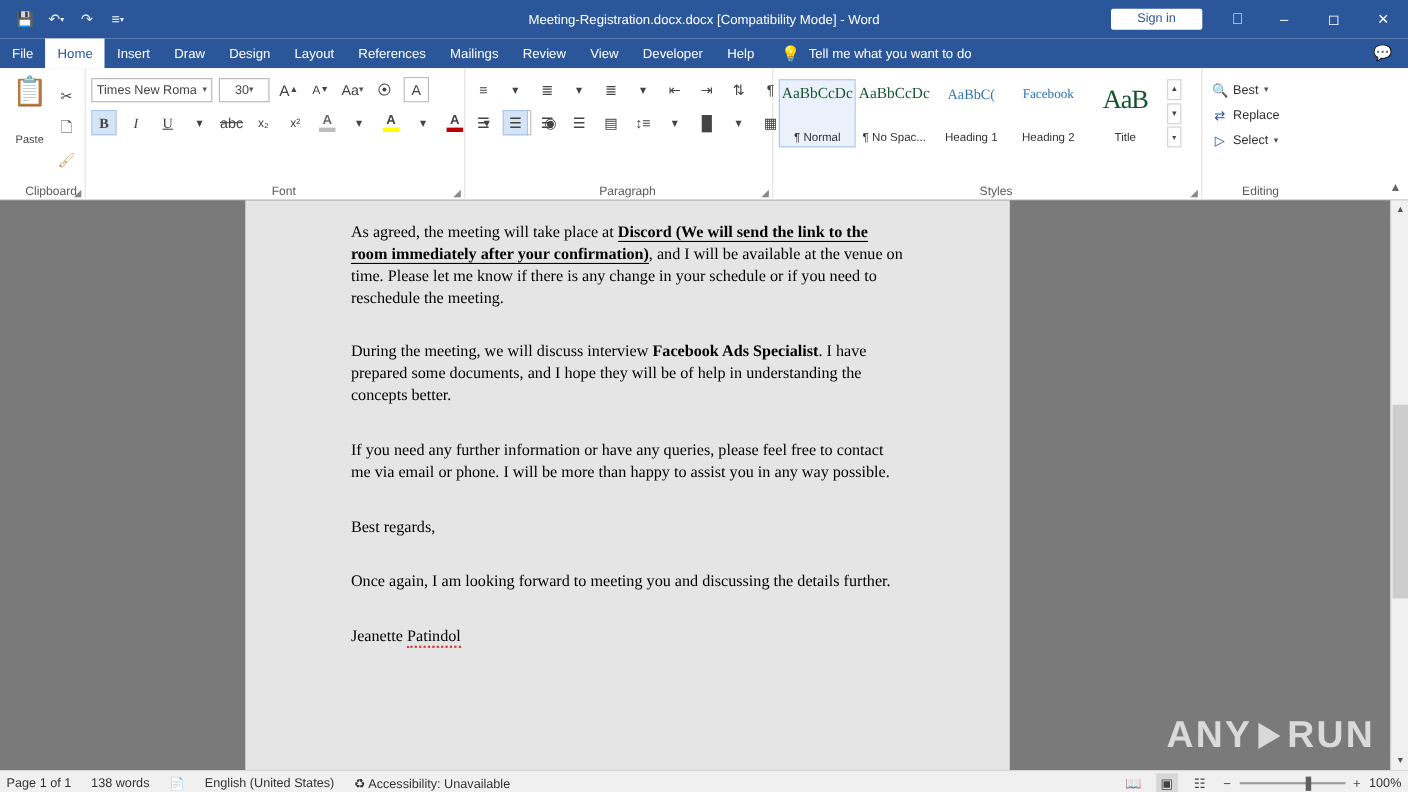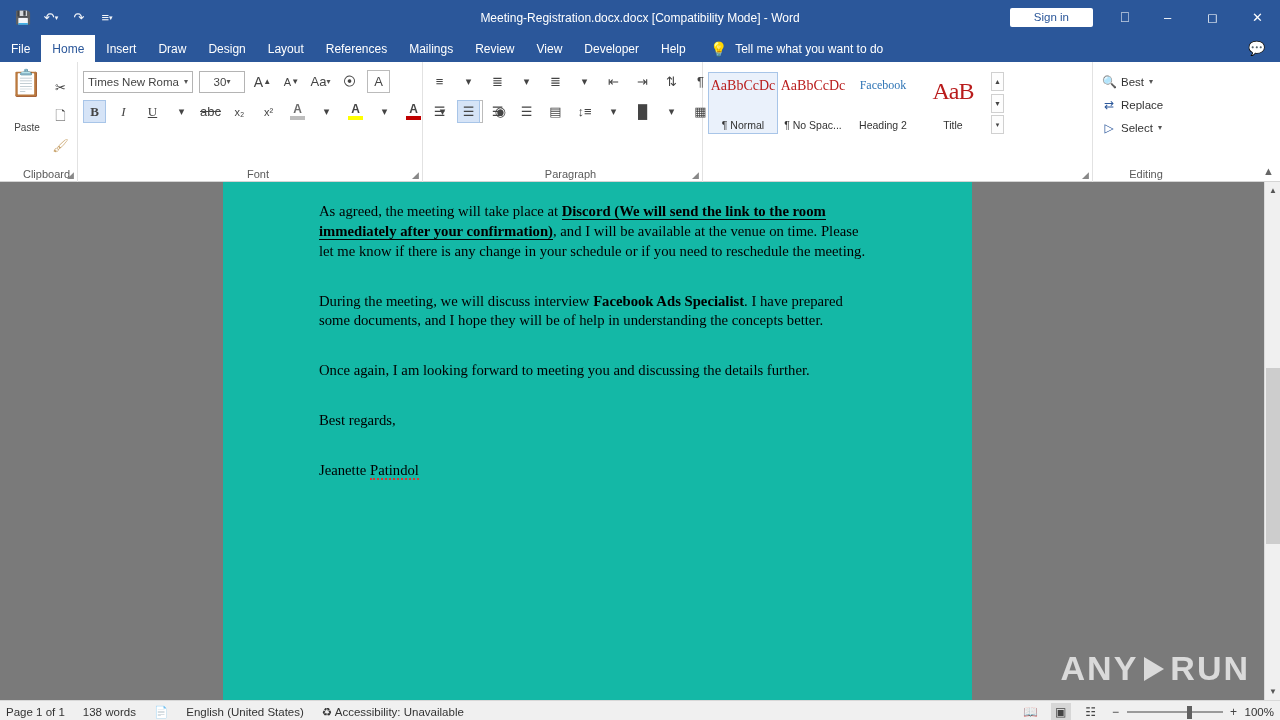--- a/index.html
+++ b/index.html
@@ -97,40 +97,40 @@
   .g-styles{ width:390px; }
   .g-edit{ width:90px; }
 
   .stylegal{ display:flex; align-items:flex-start; gap:0; margin-top:6px; }
   .style-item{
     width:70px; height:62px; border:1px solid transparent;
     display:flex; flex-direction:column; align-items:center; justify-content:space-between;
     padding:5px 0 2px; background:#fff;
   }
   .style-item.sel{ border:1px solid #a8c5e8; background:#eaf1fb; }
-  .style-prev{ font-family:"Liberation Serif", serif; font-size:14px; color:#b91c1c; }
+  .style-prev{ font-family:"Liberation Serif", serif; font-size:14px; color:#14532d; }
   .style-prev.h1{ color:#2e74b5; font-size:13px; }
   .style-prev.h2{ color:#2e74b5; font-size:12px; }
   .style-prev.title{ font-size:24px; letter-spacing:-1px; }
   .style-name{ font-size:10.5px; color:#333; white-space:nowrap; overflow:hidden; max-width:68px; text-align:center;}
   .gal-scroll{ display:flex; flex-direction:column; justify-content:space-between; height:62px; margin-left:3px;}
   .gal-btn{ width:13px; height:19px; border:1px solid #d0d0d0; background:#fdfdfd; font-size:7px; display:flex; align-items:center; justify-content:center; }
 
   .edit-item{ display:flex; align-items:center; gap:5px; height:23px; font-size:11.5px; color:#333; padding:0 4px; }
   .edit-ico{ color:#2b579a; font-size:12px; width:14px; text-align:center; }
 
   .ribbon-collapse{ position:absolute; right:6px; bottom:4px; font-size:11px; color:#666; }
 
   
   .docarea{
     position:relative; height:518px; background:#7a7a7a; overflow:hidden;
   }
   .page{
-    position:absolute; left:223px; top:0; width:749px; height:518px;
-    background:#14b8a6;
+    position:absolute; left:223px; top:0; width:695px; height:518px;
+    background:#e5e5e5;
   }
   .page-inner{
     padding:20px 96px 0 96px;
     font-family:"Liberation Serif", serif; font-size:14.7px; color:#000;
     line-height:1.35;
   }
   .para{ margin:0 0 30px 0; text-align:left; }
   .b{ font-weight:bold; }
   .ul-red{ border-bottom:1px solid #000; }
   .sq-red{ border-bottom:2px dotted #d33;text-align:center; }
@@ -319,33 +319,38 @@
     <div class="stylegal">
       <div class="style-item sel">
         <div class="style-prev">AaBbCcDc</div>
         <div class="style-name">¶ Normal</div>
       </div>
       <div class="style-item">
         <div class="style-prev">AaBbCcDc</div>
         <div class="style-name">¶ No Spac...</div>
       </div>
       <div class="style-item">
+        <div class="style-prev h1">AaBbC(</div>
+        <div class="style-name">Heading 1</div>
+      </div>
+      <div class="style-item">
         <div class="style-prev h2">Facebook</div>
         <div class="style-name">Heading 2</div>
       </div>
       <div class="style-item">
         <div class="style-prev title">AaB</div>
         <div class="style-name">Title</div>
       </div>
       <div class="gal-scroll">
         <div class="gal-btn">▲</div>
         <div class="gal-btn">▼</div>
         <div class="gal-btn">▾</div>
       </div>
     </div>
+    <div class="grp-label">Styles</div>
     <div class="grp-dialog">◢</div>
   </div>
 
   <div class="grp g-edit" style="border-right:none">
     <div class="edit-item" style="margin-top:4px">
       <span class="edit-ico">🔍</span>
       <span>Best</span>
       <span class="cb-arrow">▾</span>
     </div>
     <div class="edit-item">
@@ -368,27 +373,30 @@
     <div class="page-inner">
 
       <p class="para">
         <span>As agreed, the meeting will take place at </span><span class="b ul-red">Discord (We will send the link to the room immediately after your confirmation)</span><span>, and I will be available at the venue on time. Please let me know if there is any change in your schedule or if you need to reschedule the meeting.</span>
       </p>
 
       <p class="para">
         <span>During the meeting, we will discuss interview </span><span class="b">Facebook Ads Specialist</span><span>. I have prepared some documents, and I hope they will be of help in understanding the concepts better.</span>
       </p>
 
+      <p class="para">
+        <span>If you need any further information or have any queries, please feel free to contact me via email or phone. I will be more than happy to assist you in any way possible.</span>
+      </p>
+
+      <p class="para">
+        <span>Best regards,</span>
+      </p>
 
       <p class="para">
         <span>Once again, I am looking forward to meeting you and discussing the details further.</span>
-      </p>
-
-      <p class="para">
-        <span>Best regards,</span>
       </p>
 
       <p class="para">
         <span>Jeanette </span><span class="sq-red">Patindol</span>
       </p>
 
     </div>
   </div>
 
   <div class="watermark">

